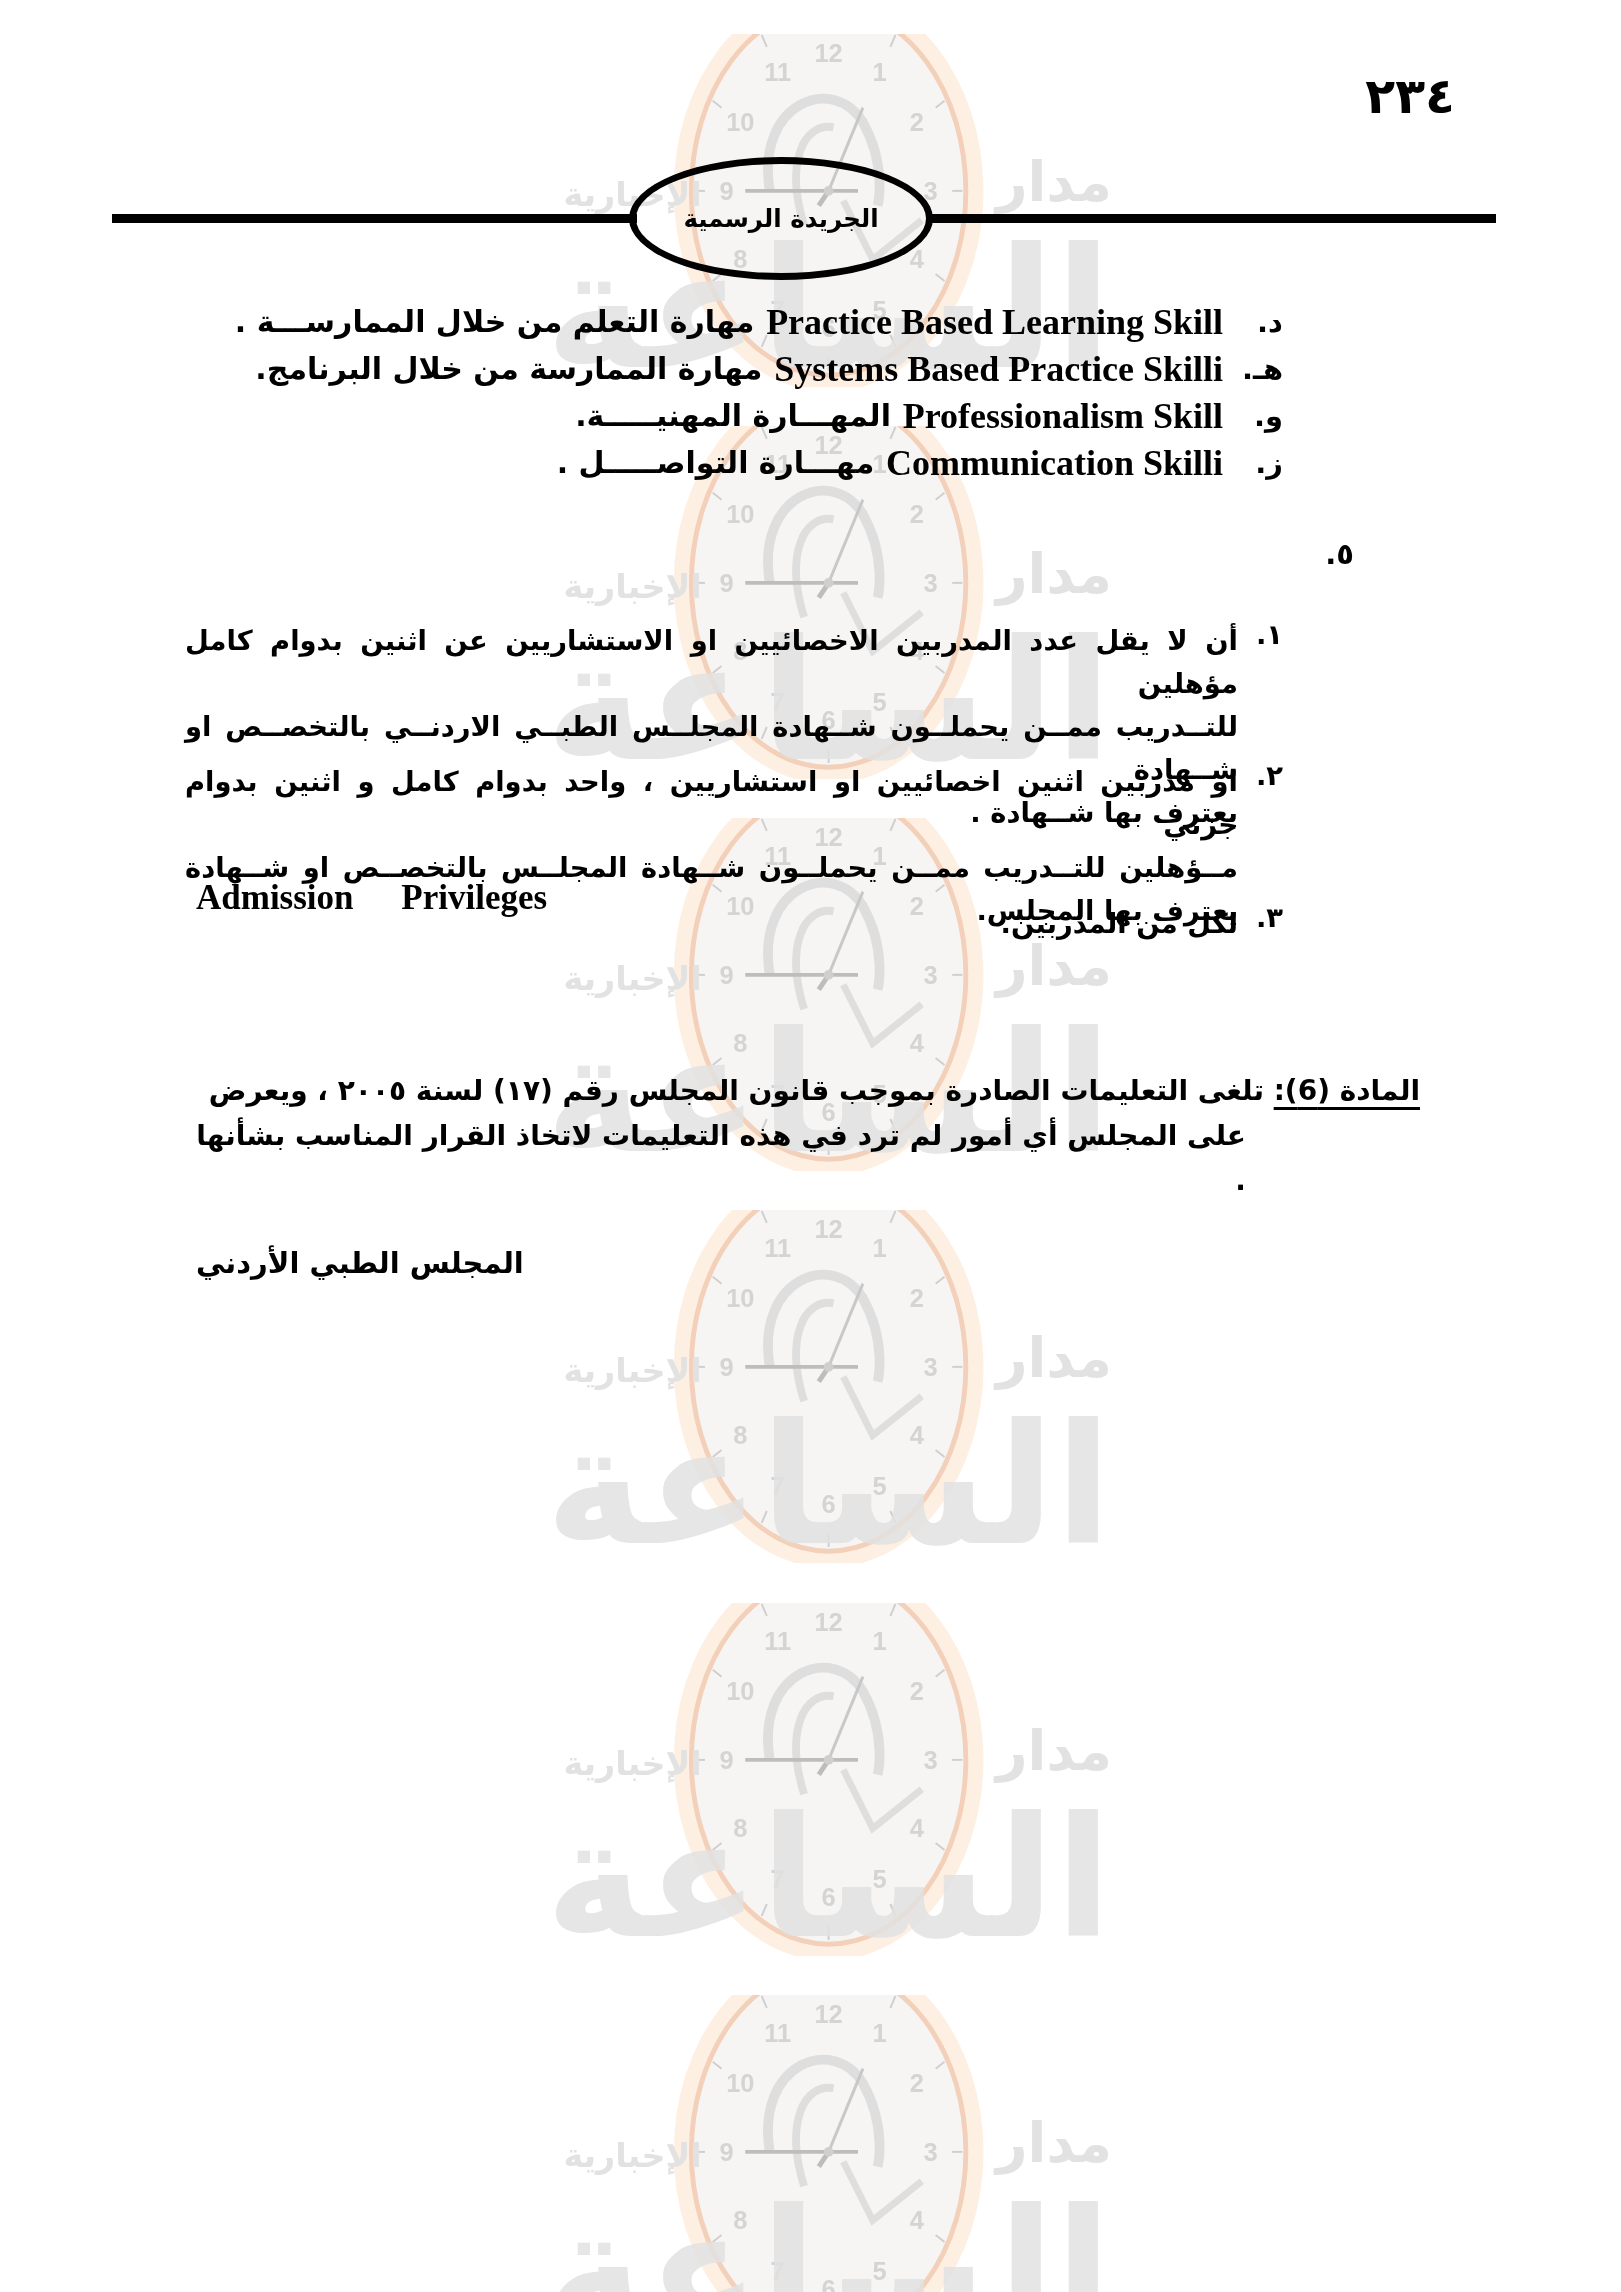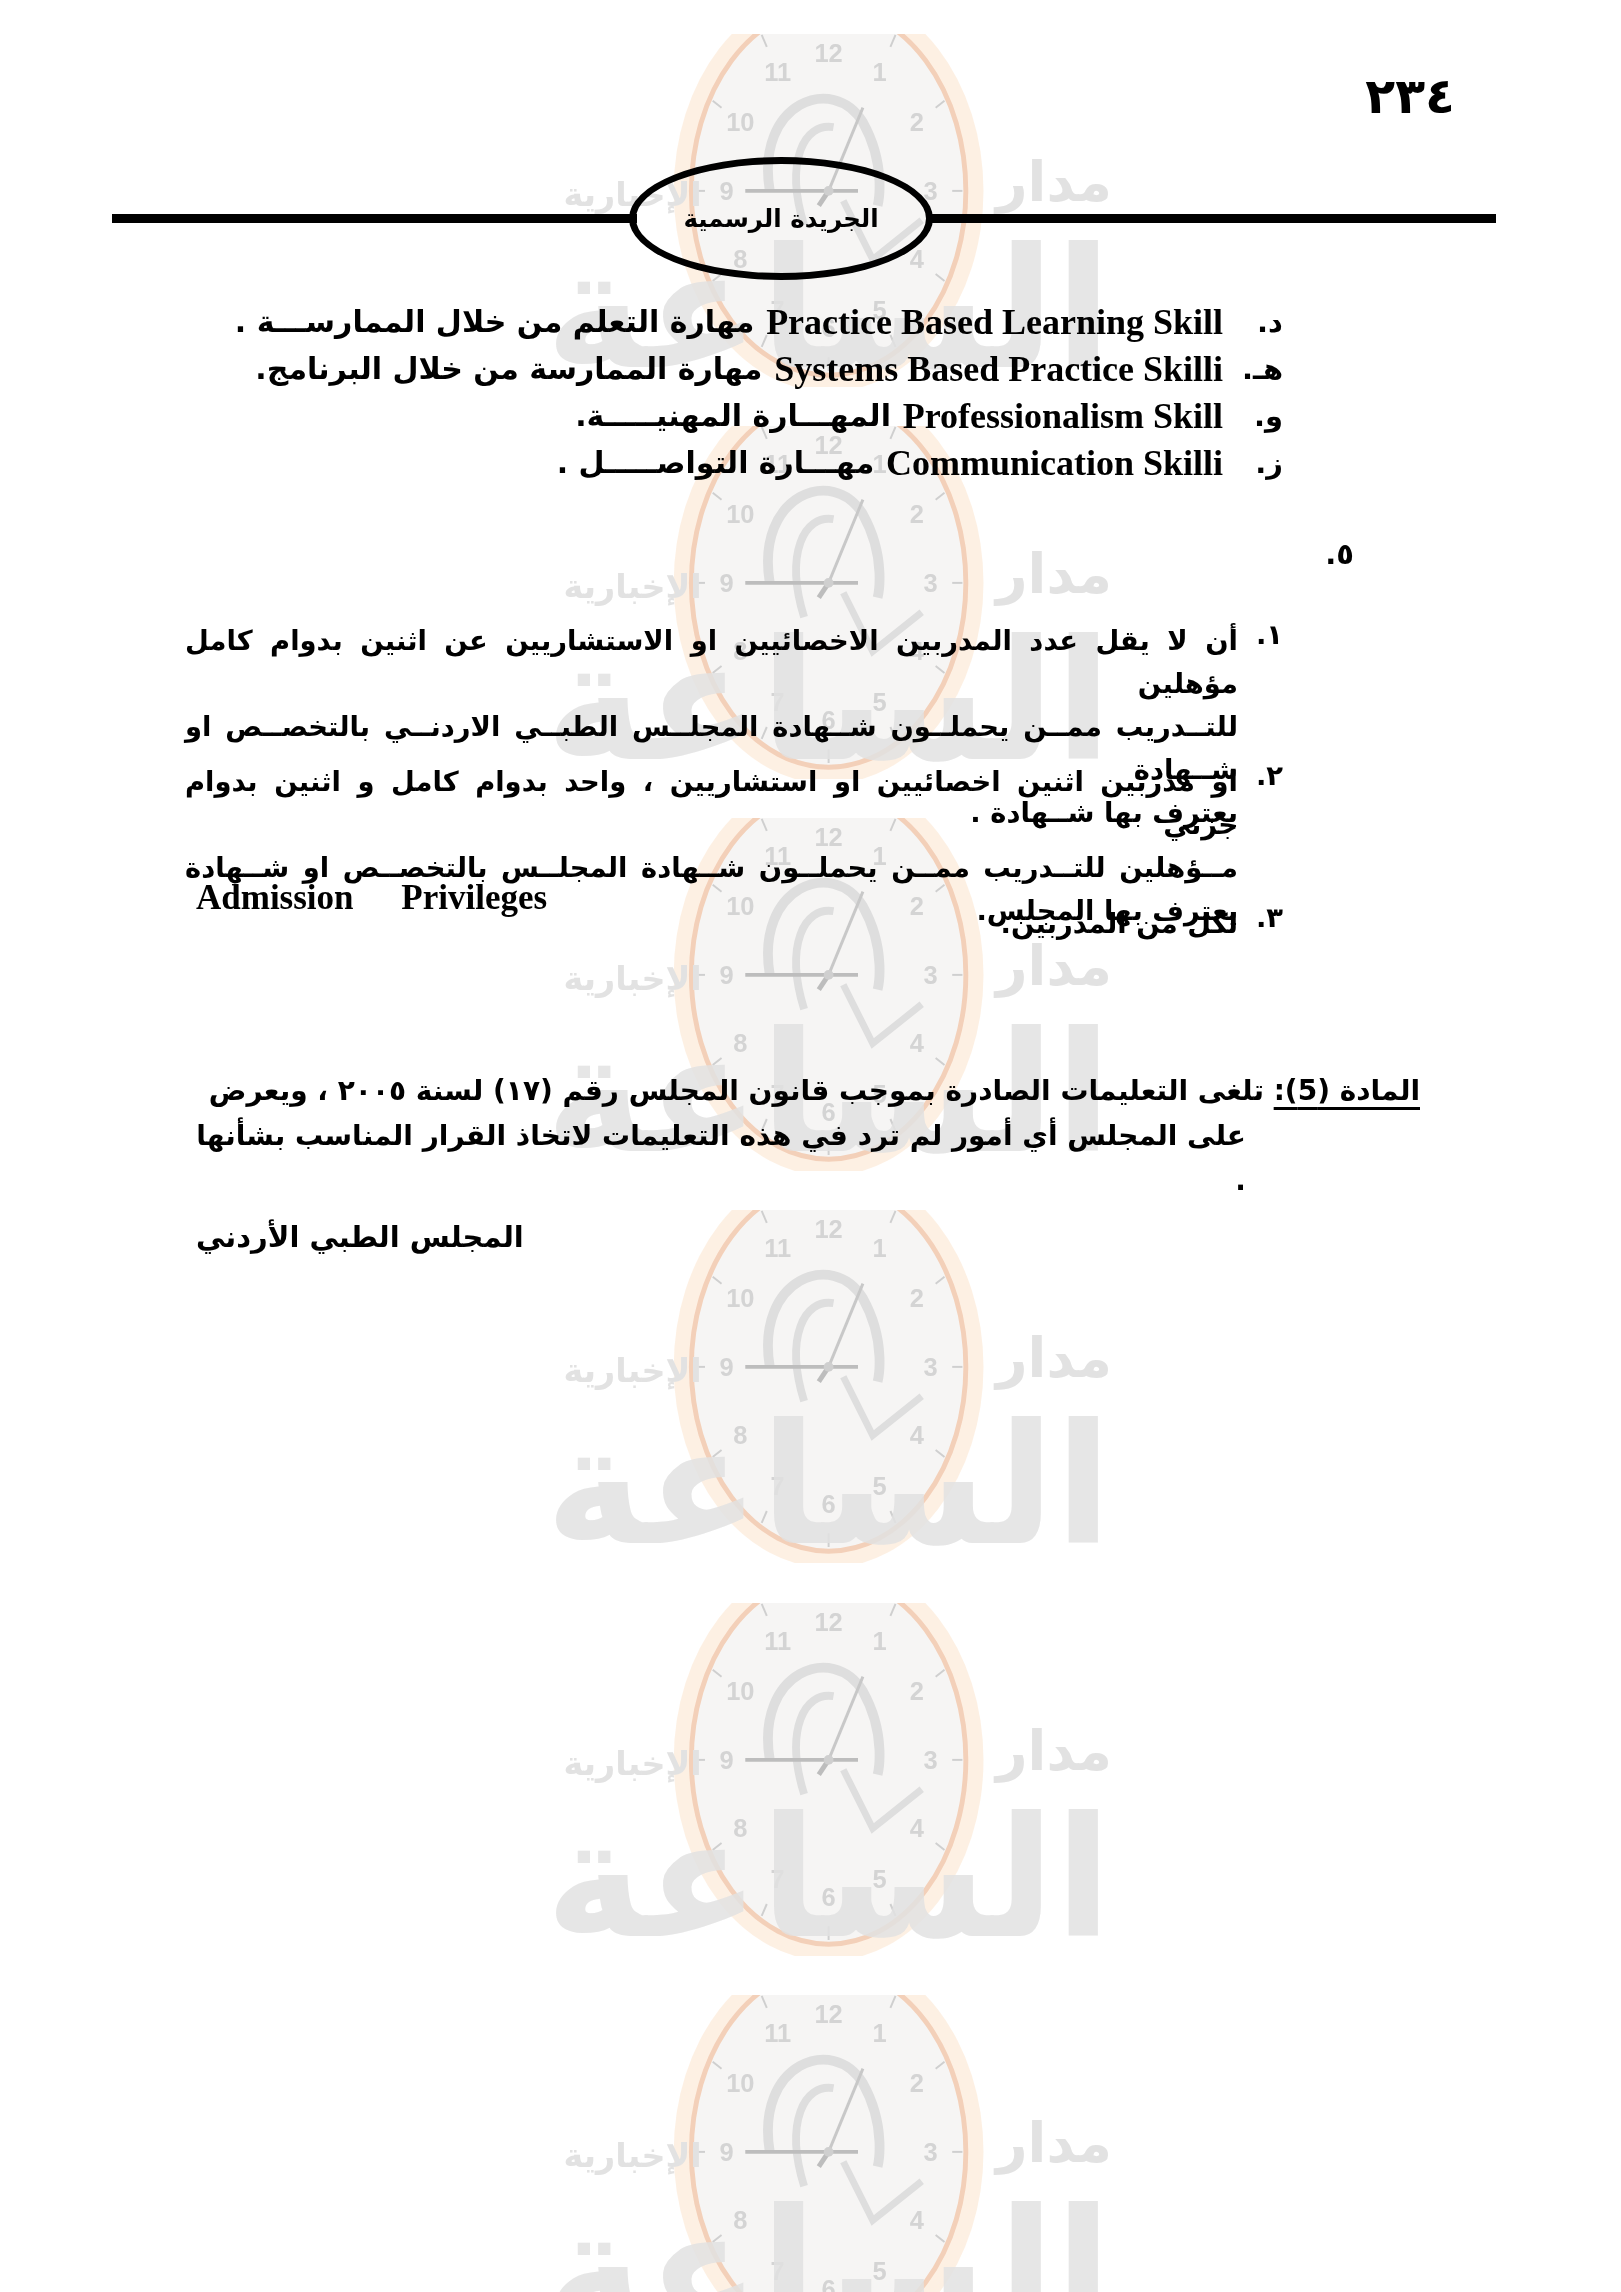--- a/index.html
+++ b/index.html
@@ -31,21 +31,21 @@
   .item .body { margin-right: 45px; line-height: 43px; text-align: justify; text-align-last: right; }
   .item .body .line { display: block; text-align: justify; text-align-last: justify; }
   .item .body .line.last { text-align-last: right; }
 
   .admission-en { position: absolute; left: 196px; top: 878px; font-family: "Liberation Serif", serif; font-weight: bold; font-size: 35px; word-spacing: 39px; }
 
   .article { position: absolute; right: 201px; width: 1235px; direction: rtl; font-weight: bold; font-size: 28px; line-height: 45px; top: 1068px; }
   .article .label { text-decoration: underline; text-decoration-thickness: 2.9px; text-underline-offset: 6.9px; }
   .article .line2 { display: block; margin-right: 174px; }
 
-  .signature { position: absolute; left: 196px; top: 1220px; direction: rtl; font-weight: bold; font-size: 29px; }
+  .signature { position: absolute; left: 196px; top: 1246px; direction: rtl; font-weight: bold; font-size: 29px; }
 </style>
 </head>
 <body>
 
 <div class="wm" style="top:34px;">
   <svg viewBox="0 0 660 360" xmlns="http://www.w3.org/2000/svg">
     <ellipse cx="325" cy="160" rx="158" ry="205" fill="#fbe3cc" opacity="0.55"></ellipse>
     <ellipse cx="325" cy="160" rx="140" ry="188" fill="#f6f6f6" stroke="#f3cdb5" stroke-width="5" opacity="0.9"></ellipse>
     <line x1="325" y1="-9.75" x2="325" y2="-23.75" stroke="#cfcfcf" stroke-width="2"></line>
       <line x1="388.05" y1="12.992187707591569" x2="393.25" y2="0.8678320546094085" stroke="#cfcfcf" stroke-width="2"></line>
@@ -337,18 +337,18 @@
 
 <div class="item" style="top:902px;">
   <span class="num">٣.</span>
   <div class="body">
     <span class="line last">لكل من المدربين.</span>
   </div>
 </div>
 <div class="admission-en">Admission Privileges</div>
 
 <div class="article">
-  <span class="label">المادة (5):</span><span> تلغى التعليمات الصادرة بموجب قانون المجلس رقم (١٧) لسنة ٢٠٠٥ ، ويعرض</span>
+  <span class="label">المادة (6):</span><span> تلغى التعليمات الصادرة بموجب قانون المجلس رقم (١٧) لسنة ٢٠٠٥ ، ويعرض</span>
   <span class="line2">على المجلس أي أمور لم ترد في هذه التعليمات لاتخاذ القرار المناسب بشأنها .</span>
 </div>
 
 <div class="signature">المجلس الطبي الأردني</div>
 
 
 </body></html>

